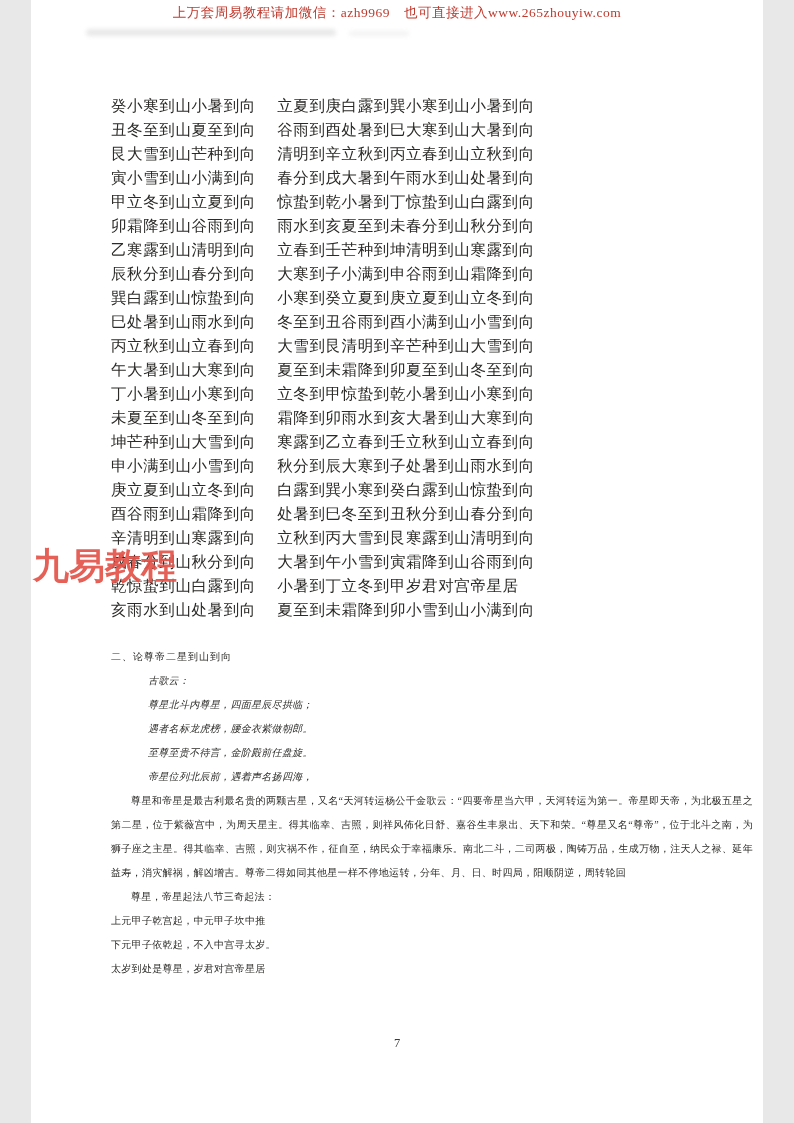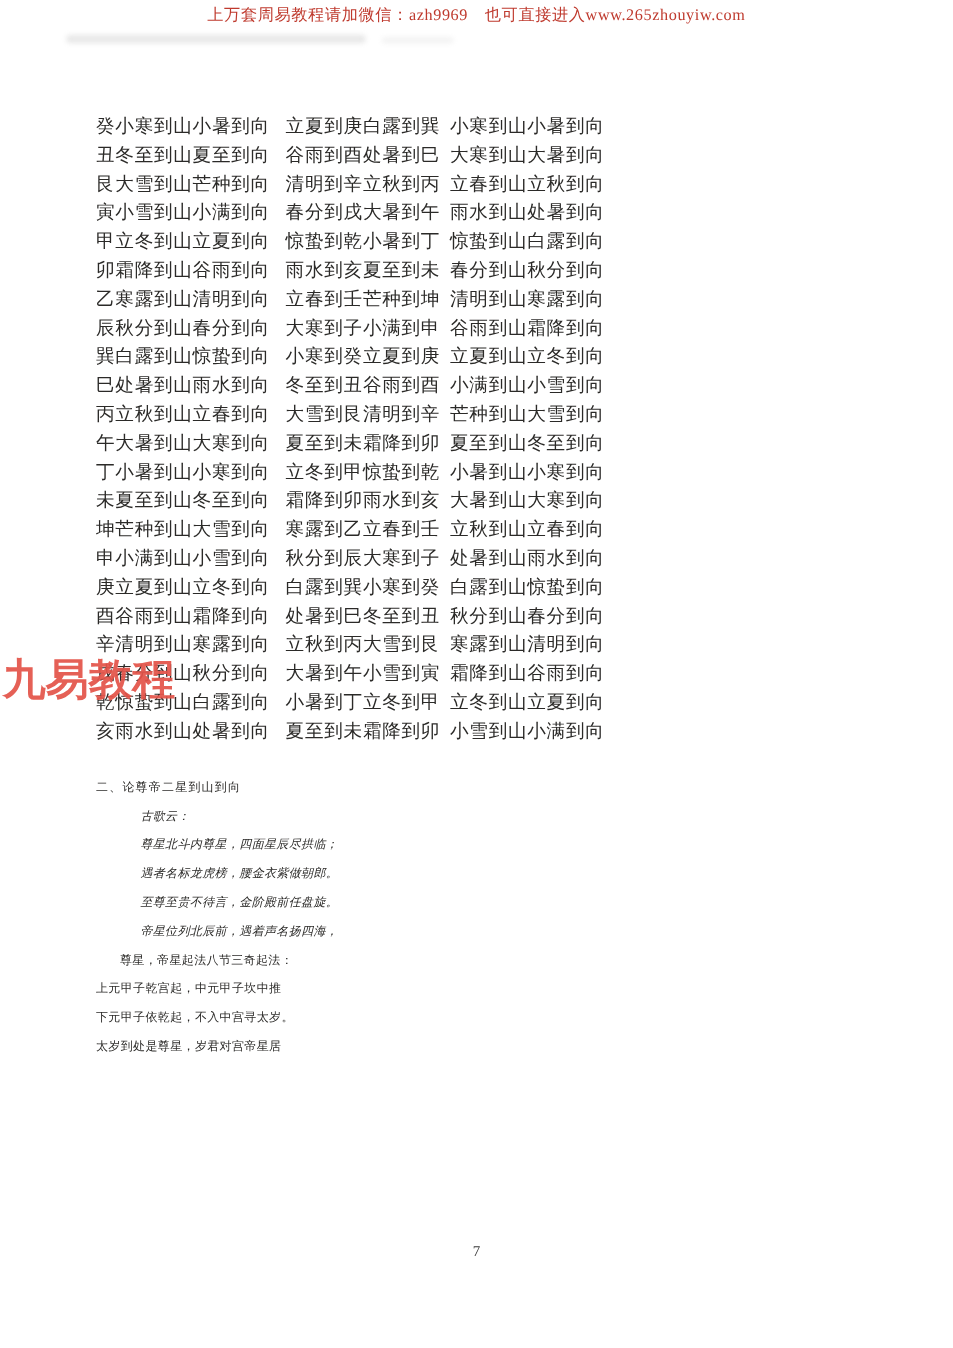--- a/index.html
+++ b/index.html
@@ -1,18 +1,18 @@
 <!DOCTYPE html>
 <html lang="zh"><head>
 <meta charset="utf-8">
 <style>
   html, body { margin: 0; padding: 0; background: #e8e8e8; }
   .page {
     position: relative;
-    width: 794px;
+    width: 732px;
     height: 1123px;
     margin: 0 auto;
     background: #ffffff;
     overflow: hidden;
     font-family: "Liberation Serif", "DejaVu Serif", serif;
     color: #2b2a28;
   }
   
   .header {
     position: absolute;
@@ -40,21 +40,21 @@
     position: absolute;
     top: 94px;
     left: 80px;
     font-size: 15.5px;
     line-height: 24px;
     letter-spacing: 0.6px;
     white-space: nowrap;
   }
   .trow { display: flex; }
   .trow .c1 { width: 158px; }
-  .trow .c2 { width: 137px; }
+  .trow .c2 { width: 137px; text-align: right; }
   
   .section2 {
     position: absolute;
     top: 645px;
     left: 80px;
     width: 642px;
     font-size: 10px;
     line-height: 24px;
     letter-spacing: 0.3px;
   }
@@ -219,21 +219,21 @@
 
       <div class="trow">
         <span class="c1">戌春分到山秋分到向</span>
         <span class="c2">大暑到午小雪到寅</span>
         <span class="c3">霜降到山谷雨到向</span>
       </div>
 
       <div class="trow">
         <span class="c1">乾惊蛰到山白露到向</span>
         <span class="c2">小暑到丁立冬到甲</span>
-        <span class="c3">立冬到山立夏到向</span>
+        <span class="c3">岁君对宫帝星居</span>
       </div>
 
       <div class="trow">
         <span class="c1">亥雨水到山处暑到向</span>
         <span class="c2">夏至到未霜降到卯</span>
         <span class="c3">小雪到山小满到向</span>
       </div>
     </div>
 
   <div class="watermark" style="color: rgb(228, 84, 74);">九易教程</div>
@@ -244,20 +244,21 @@
     <div class="indent">
 
         <div>尊星北斗内尊星，四面星辰尽拱临；</div>
 
         <div>遇者名标龙虎榜，腰金衣紫做朝郎。</div>
 
         <div>至尊至贵不待言，金阶殿前任盘旋。</div>
 
         <div>帝星位列北辰前，遇着声名扬四海，</div>
       </div>
+    <p class="para">尊星和帝星是最吉利最名贵的两颗吉星，又名“天河转运杨公千金歌云：“四要帝星当六甲，天河转运为第一。帝星即天帝，为北极五星之第二星，位于紫薇宫中，为周天星主。得其临幸、吉照，则祥风佈化日舒、嘉谷生丰泉出、天下和荣。“尊星又名“尊帝”，位于北斗之南，为狮子座之主星。得其临幸、吉照，则灾祸不作，征自至，纳民众于幸福康乐。南北二斗，二司两极，陶铸万品，生成万物，注天人之禄、延年益寿，消灾解祸，解凶增吉。尊帝二得如同其他星一样不停地运转，分年、月、日、时四局，阳顺阴逆，周转轮回</p>
     <div class="formula-intro">尊星，帝星起法八节三奇起法：</div>
     <div>
 
         <div>上元甲子乾宫起，中元甲子坎中推</div>
 
         <div>下元甲子依乾起，不入中宫寻太岁。</div>
 
         <div>太岁到处是尊星，岁君对宫帝星居</div>
       </div>
   </div>

